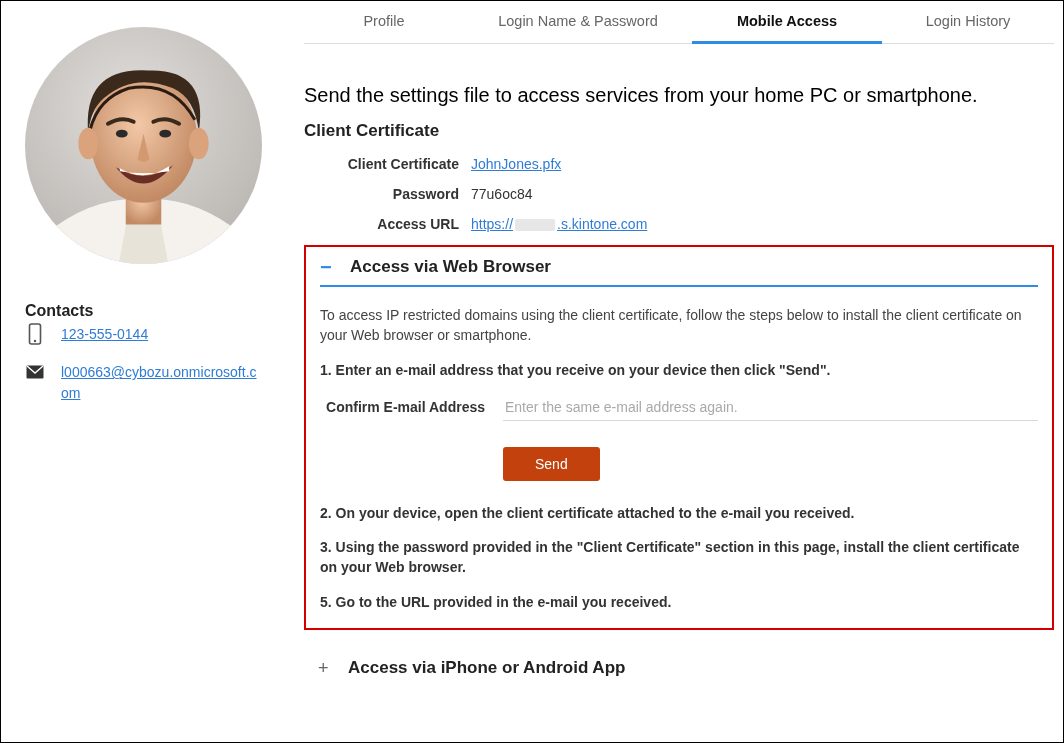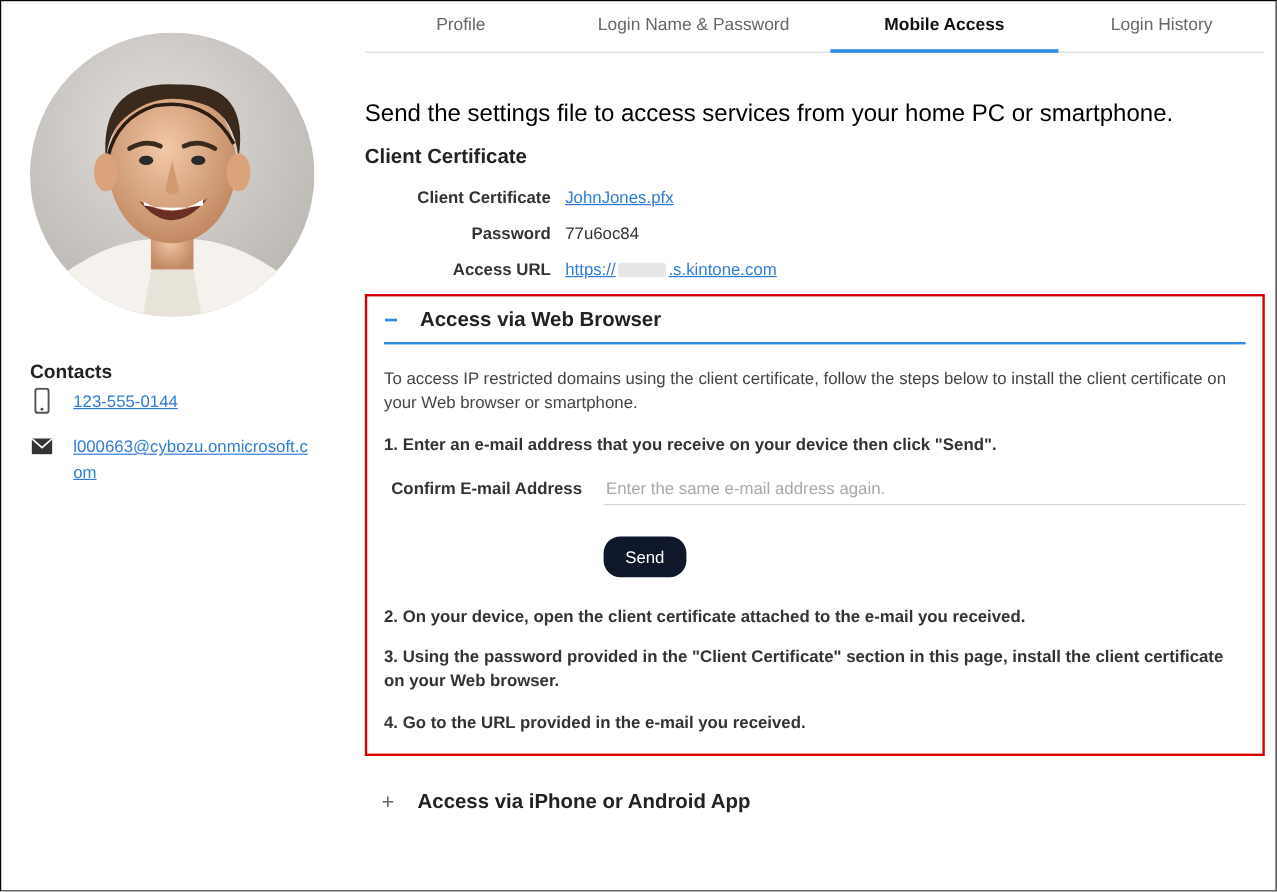--- a/index.html
+++ b/index.html
@@ -43,21 +43,21 @@
   .acc-rule { height:2px; background:#2e8be6; margin:4px 0 18px 0; }
   .acc-body { font-size:14px; color:#444; }
   .acc-body p { margin:14px 0 14px 0; line-height:1.45; }
   .acc-body .step-bold { font-weight:bold; color:#333; }
 
   .email-row { display:flex; align-items:center; margin-top:4px; margin-bottom:26px; }
   .email-label { width:165px; text-align:right; font-weight:bold; font-size:14px; color:#333; }
   .email-input { flex:1; margin-left:18px; border:none; border-bottom:1px solid #d9d9d9; font-size:14px; padding:5px 2px; color:#333; }
   .email-input::placeholder { color:#a9a9a9; }
   .send-row { margin-left:183px; }
-  .send-btn { background:#0f172a; color:#fff; border:none; padding:9px 18px; font-size:14px; border-radius:14px; cursor:pointer; }
+  .send-btn { background:#c2410c; color:#fff; border:none; padding:9px 32px; font-size:14px; border-radius:3px; cursor:pointer; }
 
   
   .accordion-collapsed { display:flex; align-items:center; padding:28px 14px 18px 14px; }
   .plus { width:24px; font-size:18px; color:#666; line-height:1; }
   .acc2-title { font-size:17px; font-weight:bold; color:#222; margin-left:6px; }
 </style>
 </head>
 <body>
 
 <div class="canvas">
@@ -168,21 +168,21 @@
           <div class="email-row">
             <label class="email-label">Confirm E-mail Address</label>
             <input class="email-input" type="text" placeholder="Enter the same e-mail address again." style="">
           </div>
           <div class="send-row">
             <button class="send-btn">Send</button>
           </div>
 
           <p class="step-bold" style="margin-top:22px;">2. On your device, open the client certificate attached to the e-mail you received.</p>
           <p class="step-bold">3. Using the password provided in the "Client Certificate" section in this page, install the client certificate on your Web browser.</p>
-          <p class="step-bold" style="margin-bottom:0;">4. Go to the URL provided in the e-mail you received.</p>
+          <p class="step-bold" style="margin-bottom:0;">5. Go to the URL provided in the e-mail you received.</p>
         </div>
       </section>
 
       <div class="accordion-collapsed">
         <span class="plus">+</span>
         <span class="acc2-title">Access via iPhone or Android App</span>
       </div>
 
     </main>
   </div>

